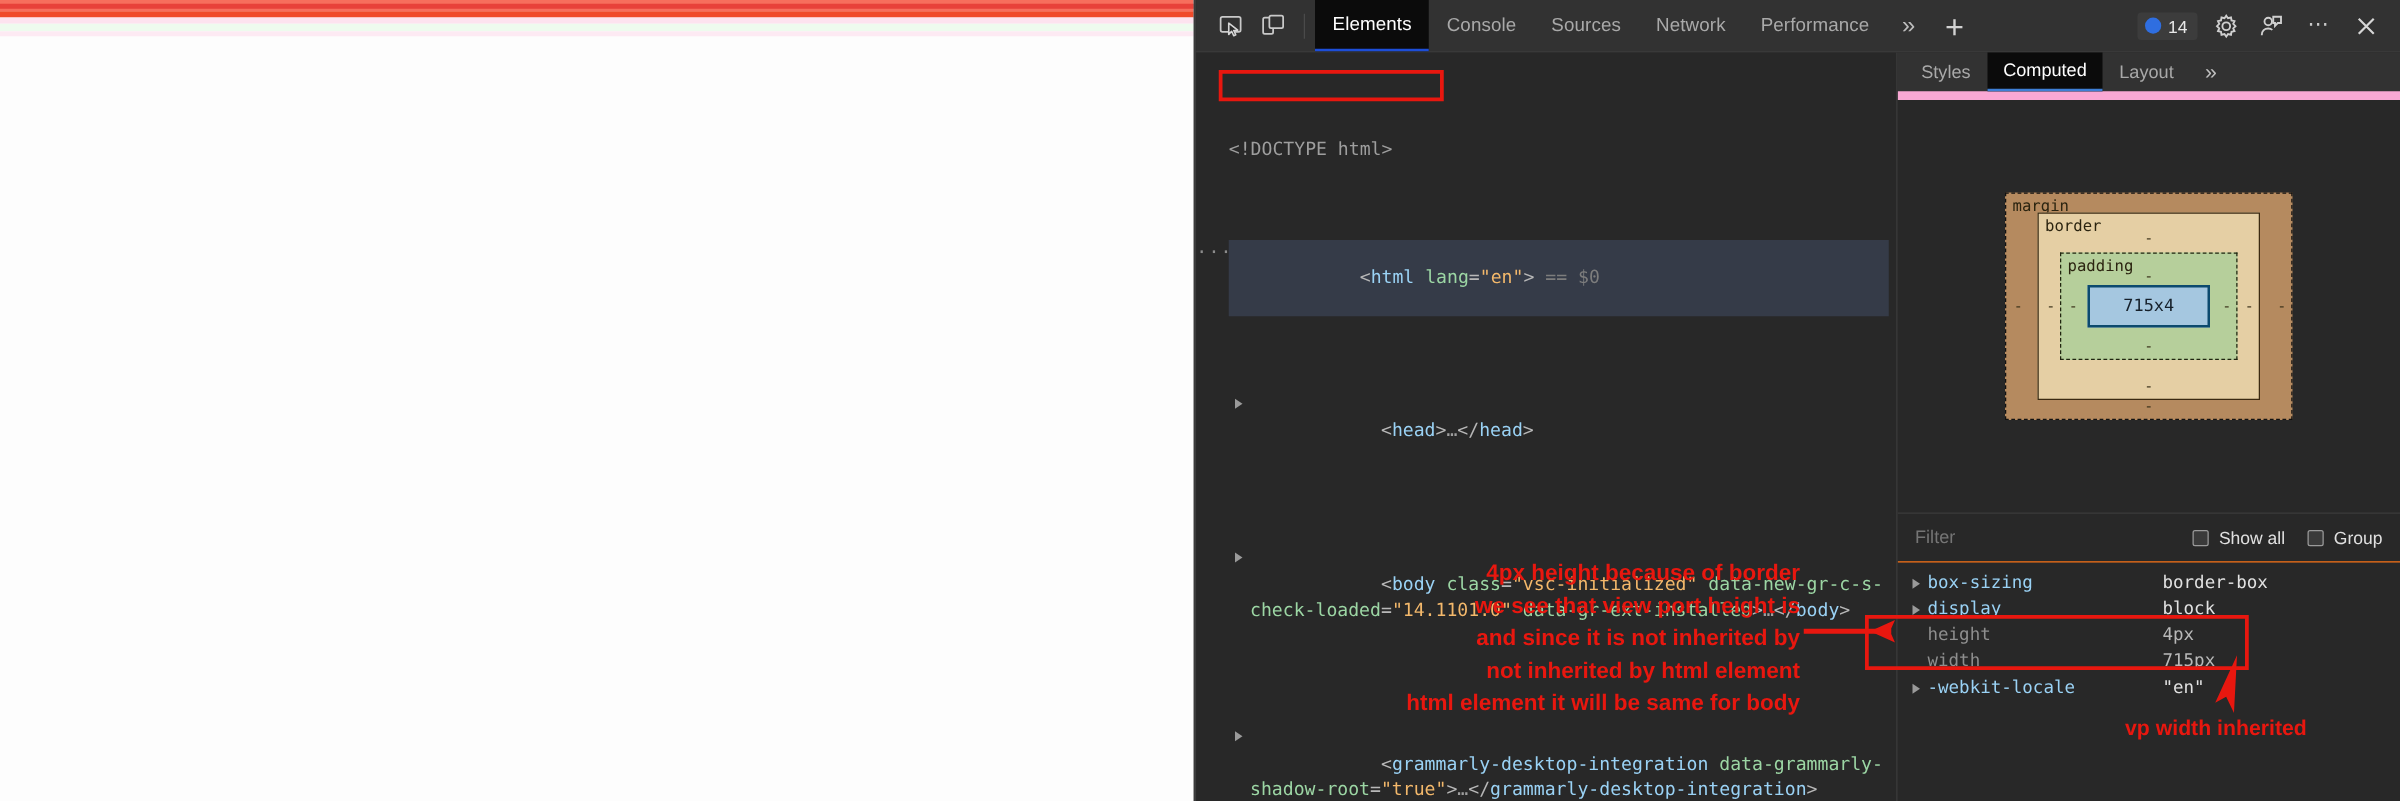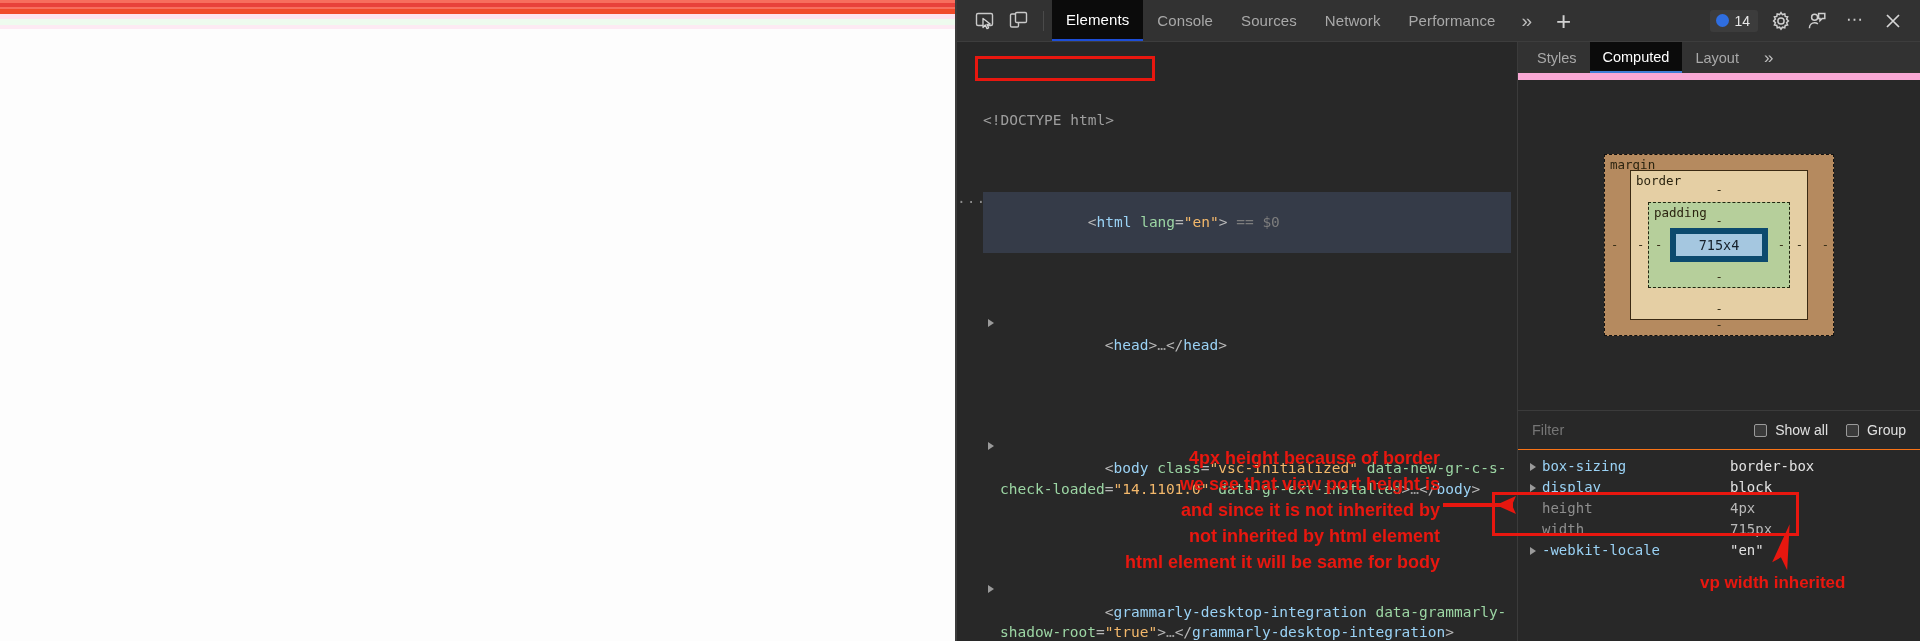--- a/index.html
+++ b/index.html
@@ -181,21 +181,21 @@
     position:relative;
     width:142px;height:86px;
     background:#b6cf9b;
     border:1px dashed #20250f;
     display:flex;align-items:center;justify-content:center;
   }
   .bm-content{
     position:relative;
     width:98px;height:34px;
     background:#a5c7e0;
-    border:6px solid #0c4a6e;
+    border:2px solid #0c4a6e;
     display:flex;align-items:center;justify-content:center;
     color:#16202a; font-size:13.5px;
     font-family:"DejaVu Sans Mono","Liberation Mono",monospace;
   }
   .bm-label{
     position:absolute; left:5px; top:2px;
     font-size:12.5px; color:#2b2410;
     font-family:"DejaVu Sans Mono","Liberation Mono",monospace;
   }
   .bm-dash{ position:absolute; font-size:12px; color:#3a3119; }

